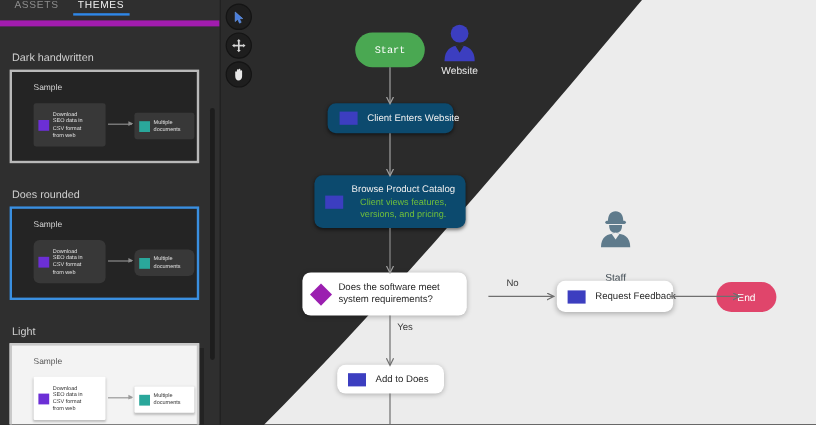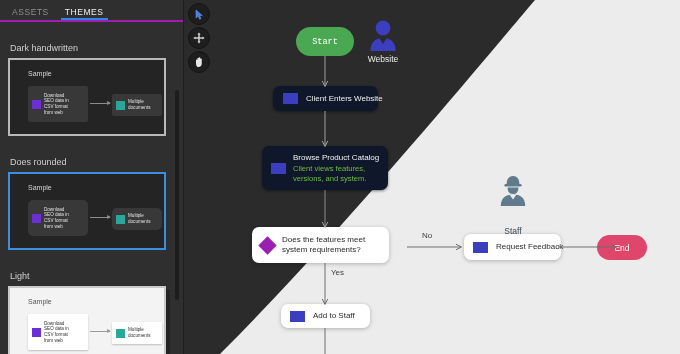--- a/index.html
+++ b/index.html
@@ -19,23 +19,23 @@
     width: 184px; height: 354px;
     background: #2f2f2f;
     border-right: 1px solid #1f1f1f;
     overflow: hidden;
   }
   #tabbar {
     position: relative;
     height: 22px;
     background: #2f2f2f;
     display: flex;
-    align-items: flex-end;
+    align-items: flex-start;
     padding-left: 4px;
-    border-bottom: 2px solid #a21caf;
+    border-bottom: 5px solid #a21caf;
   }
   .tab {
     font-size: 8.5px;
     letter-spacing: .55px;
     padding: 0 8px 4px 8px;
     color: #8d8d8d;
     cursor: pointer;
     position: relative;
     line-height: 1;
   }
@@ -164,23 +164,24 @@
   .node .sq {
     width: 15px; height: 11px; flex: none;
     background: #3c3ec0;
   }
   .node .dia {
     width: 13px; height: 13px; flex: none;
     background: #9b1fb0;
     transform: rotate(45deg);
   }
   .node-dark {
-    background: #0f172a;
+    background: #0c4a6e;
     color: #efefef;
     box-shadow: 0 1px 3px rgba(0,0,0,.5);
+    text-align: center;
   }
   .node-light {
     background: #ffffff;
     color: #2a2a2a;
     box-shadow: 0 1px 4px rgba(0,0,0,.25);
   }
 
   .node-title { font-size: 8px; line-height: 10px; }
   .node-sub {
     font-size: 7.6px; line-height: 9.5px;
@@ -373,41 +374,41 @@
     <div class="node node-dark" style="left:89px;top:86px;width:105px;height:25px;padding:0 10px;gap:8px;">
       <span class="sq"></span>
       <span class="node-title">Client Enters Website</span>
     </div>
 
     <div class="node node-dark" style="left:78px;top:146px;width:126px;height:44px;padding:0 9px;gap:7px;">
       <span class="sq"></span>
       <span style="display:flex;flex-direction:column;gap:1px;">
         <span class="node-title">Browse Product Catalog</span>
         <span class="node-sub">Client views features,
-versions, and system.</span>
+versions, and pricing.</span>
       </span>
     </div>
 
     <div class="node node-light" style="left:68px;top:227px;width:137px;height:36px;padding:0 9px;gap:8px;">
       <span class="dia"></span>
-      <span class="node-title" style="white-space:pre-line;">Does the features meet
+      <span class="node-title" style="white-space:pre-line;">Does the software meet
 system requirements?</span>
     </div>
 
     <div class="node node-light" style="left:280px;top:234px;width:97px;height:26px;padding:0 9px;gap:8px;">
       <span class="sq"></span>
       <span class="node-title">Request Feedback</span>
     </div>
 
     <div class="pill pill-end" style="left:413px;top:235px;width:50px;height:25px;justify-content:center;">
       <span>End</span>
     </div>
 
     <div class="node node-light" style="left:97px;top:304px;width:89px;height:24px;padding:0 9px;gap:8px;">
       <span class="sq"></span>
-      <span class="node-title">Add to Staff</span>
+      <span class="node-title">Add to Does</span>
     </div>
 
     <div class="edge-label" style="left:238px;top:231px;color:#3d3d3d;">No</div>
     <div class="edge-label" style="left:147px;top:268px;color:#3d3d3d;">Yes</div>
 
   </div>
 </div>
 
 </body></html>

